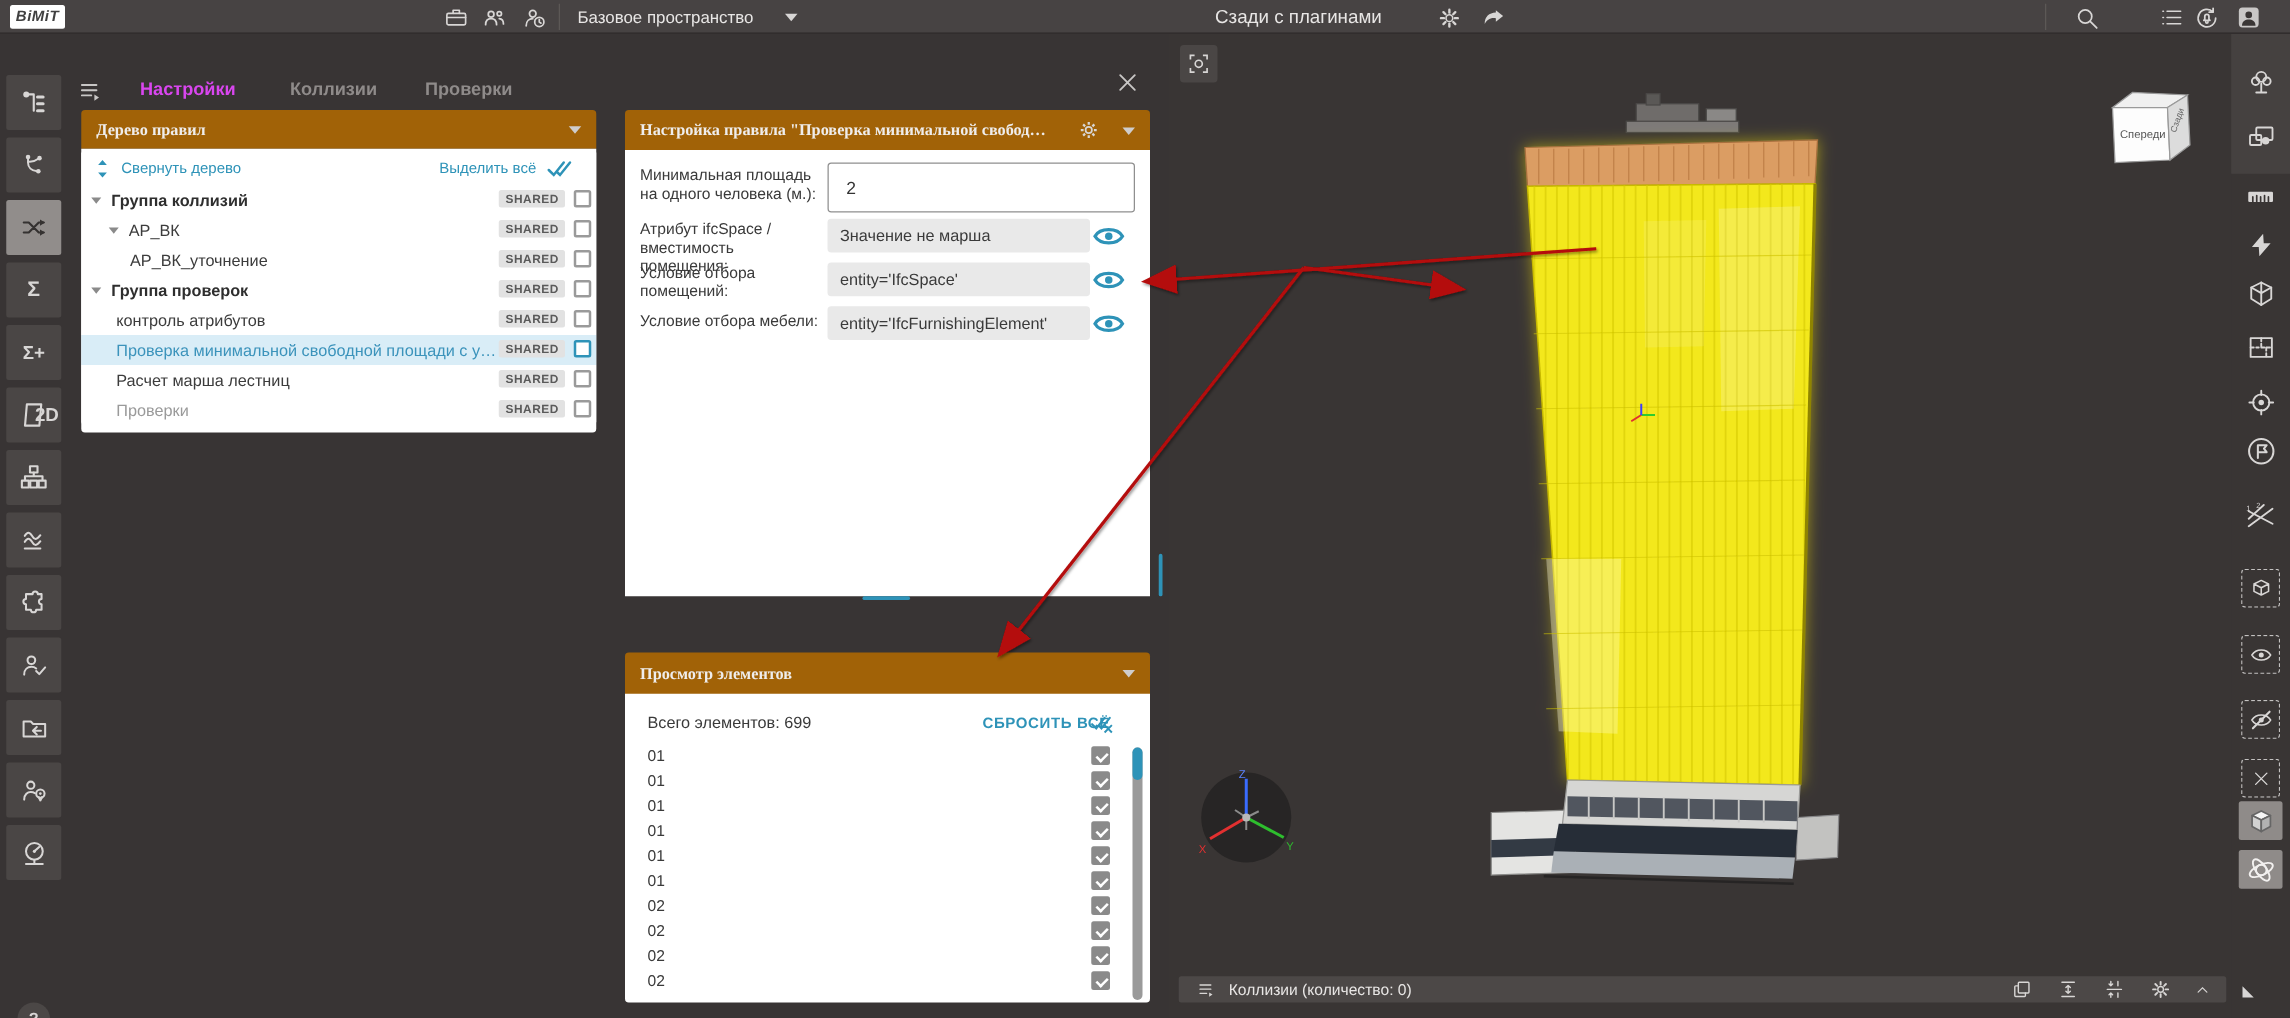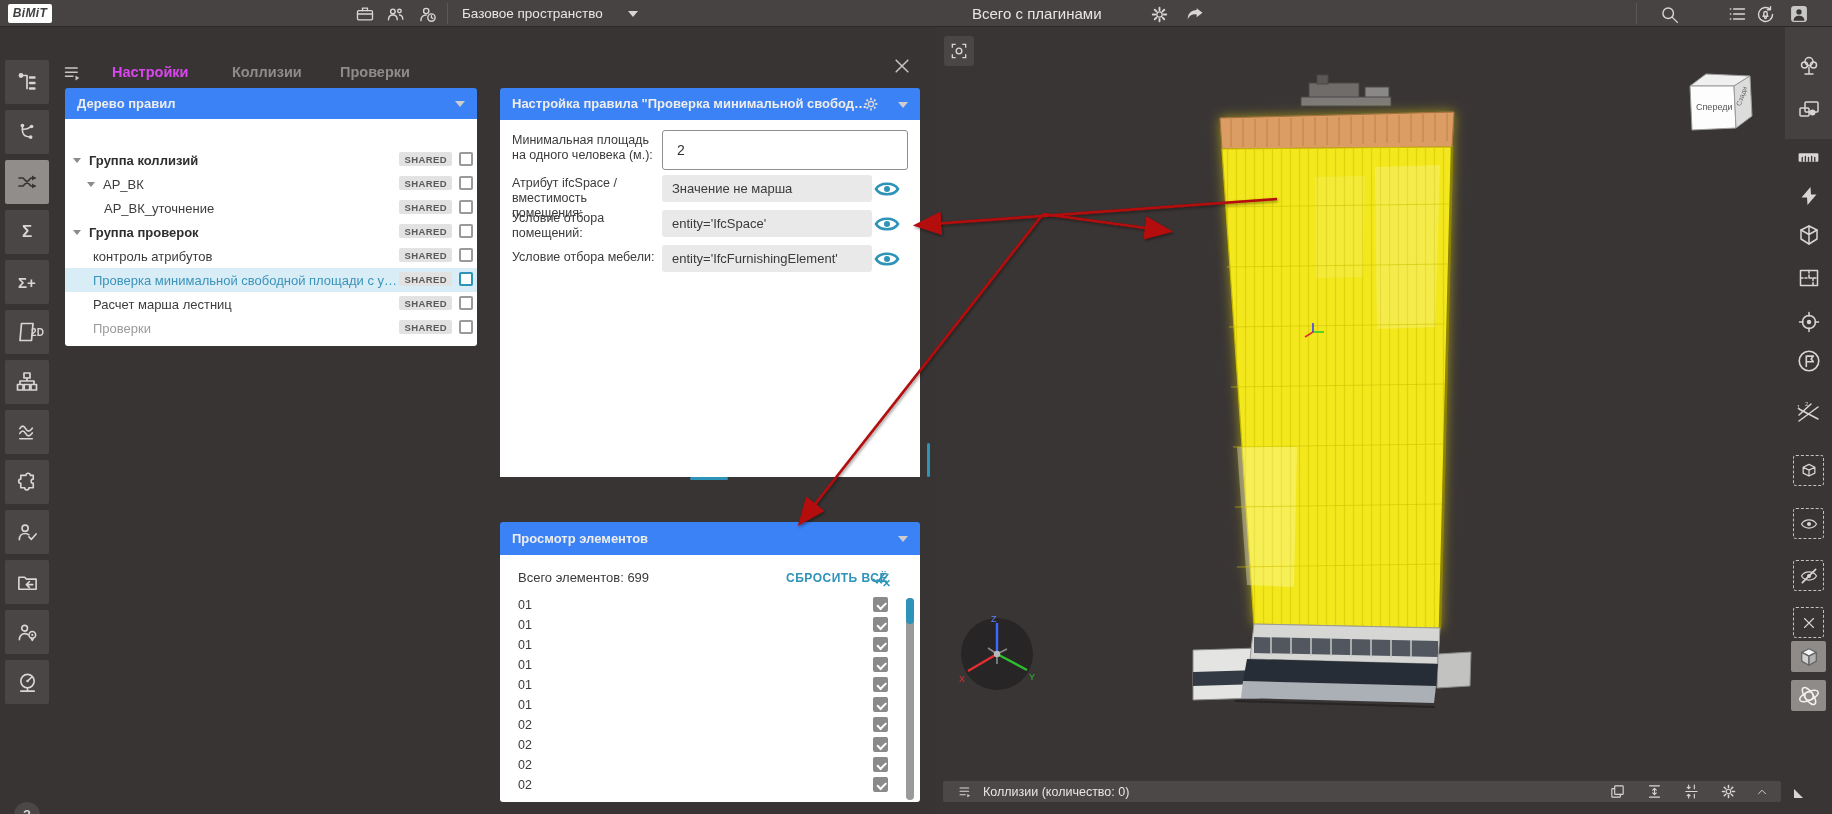--- a/index.html
+++ b/index.html
@@ -23,21 +23,21 @@
   .left-toolbar { position:absolute; left:0; top:27px; width:55px; height:787px; background:#383434; z-index:10; }
   .lt-btn { position:absolute; left:5px; width:44px; height:44px; background:#4a4645; border-radius:2px; display:flex; align-items:center; justify-content:center; cursor:pointer; }
   .lt-btn svg { stroke:#d8d6d5; fill:none; stroke-width:1.7; stroke-linecap:round; stroke-linejoin:round; }
   .lt-btn .gly { color:#d8d6d5; font-size:17px; font-weight:bold; }
   .lt-btn.active { background:#918d8b; }
   .lt-btn.active svg { stroke:#353231; }
   .help-fab { position:absolute; left:14px; top:775px; width:26px; height:26px; border-radius:50%; background:#4b4746; color:#d8d6d5;
               font-size:13px; font-weight:bold; text-align:center; line-height:26px; cursor:pointer; }
 
   
-  .ph { position:absolute; background:#3b82f6; border-radius:3px 3px 0 0; color:#efedec; font-size:13px; font-weight:bold; line-height:31px; padding-left:12px; }
+  .ph { position:absolute; background:#a16207; border-radius:3px 3px 0 0; color:#efedec; font-size:13px; font-weight:bold; line-height:31px; padding-left:12px;font-family:Liberation Serif, serif; }
   .chev { position:absolute; width:0; height:0; border-left:5px solid transparent; border-right:5px solid transparent; cursor:pointer; }
   .chev.down { border-top:6px solid #cfcdcc; }
   .chev.up { border-bottom:6px solid #cfcdcc; }
   .white { position:absolute; background:#fff; }
 
   
   .tab { position:absolute; top:64px; font-size:14.5px; font-weight:bold; color:#8f8b8a; cursor:pointer; }
   .tab.active { color:#d946ef; }
   .tab-underline { position:absolute; top:88px; height:3px; background:#e8e6e5; border-radius:2px; }
   .panel-ic { position:absolute; cursor:pointer; }
@@ -114,21 +114,21 @@
       <svg width="21" height="21" viewBox="0 0 24 24">
           <circle cx="10.5" cy="8" r="3"></circle>
           <path d="M4.5,19 c0,-4.5 3,-6.5 6,-6.5"></path>
           <circle cx="16.5" cy="15.5" r="4.2"></circle>
           <path d="M16.5,13.3 v2.3 l1.6,1"></path>
         </svg>
     </span>
     <div class="tb-div" style="left:447px"></div>
     <span class="tb-text" style="left:462px">Базовое пространство</span>
     <span class="tb-chevron" style="left:628px"></span>
-    <span class="tb-text proj-title" style="left:972px">Всего с плагинами</span>
+    <span class="tb-text proj-title" style="left:972px">Сзади с плагинами</span>
     <span class="tb-ic" style="left:1148px">
       <svg width="19" height="19" viewBox="0 0 24 24">
           <circle cx="12" cy="12" r="3.4"></circle>
           <path stroke-width="2.4" d="M12,3.5v3 M12,17.5v3 M3.5,12h3 M17.5,12h3 M6,6l2.1,2.1 M15.9,15.9l2.1,2.1 M18,6l-2.1,2.1 M8.1,15.9l-2.1,2.1"></path>
         </svg>
     </span>
     <span class="tb-ic" style="left:1184px">
       <svg width="20" height="20" viewBox="0 0 24 24">
           <path fill="#d8d6d5" stroke="none" d="M14,5 l7,5.5 -7,5.5 v-3.4 c-5.5,-0.8 -8.5,1.6 -10.7,5.6 0,-7.2 4.2,-10.6 10.7,-11 z"></path>
         </svg>
@@ -186,21 +186,21 @@
     <div class="lt-btn" style="top:183px">
       <span class="gly">Σ</span>
     </div>
     <div class="lt-btn" style="top:233px">
       <span class="gly" style="font-size:15px">Σ+</span>
     </div>
     <div class="lt-btn" style="top:283px">
       <svg width="24" height="24" viewBox="0 0 24 24">
           <path d="M6.5,3.5 h11.5 l-1.5,17 H5 z"></path>
         </svg>
-      <span class="gly" style="position:absolute; font-size:10px; font-weight:bold;margin-left:21px;">2D</span>
+      <span class="gly" style="position:absolute; font-size:15px; font-weight:bold;margin-left:21px;">2D</span>
     </div>
     <div class="lt-btn" style="top:333px">
       <svg width="24" height="24" viewBox="0 0 24 24">
           <rect x="9" y="3" width="6" height="5"></rect>
           <path d="M12,8 v3 M5,14 v-3 h14 v3"></path>
           <rect x="2.5" y="14.5" width="5.5" height="5.5"></rect>
           <rect x="9.2" y="14.5" width="5.5" height="5.5"></rect>
           <rect x="16" y="14.5" width="5.5" height="5.5"></rect>
         </svg>
     </div>
@@ -264,20 +264,30 @@
         <path d="M5,5 L19,19 M19,5 L5,19"></path>
       </svg>
   </span>
 
   <div class="ph" style="left:65px; top:88px; width:412px; height:31px">
     <span>Дерево правил</span>
     <span class="chev down" style="right:12px; top:13px"></span>
   </div>
   <div class="white" style="left:65px; top:119px; width:412px; height:227px; border-radius:0 0 3px 3px"></div>
 
+  <div class="tree-toolrow">
+    <svg class="abs" style="left:10px; top:5px" width="14" height="16" viewBox="0 0 14 16">
+        <path d="M7,1 L10.5,5 H3.5 z M7,15 L3.5,11 h7 z" fill="#2e93b8"></path>
+      </svg>
+    <span class="tree-link" style="left:32px">Свернуть дерево</span>
+    <span class="tree-link" style="right:48px">Выделить всё</span>
+    <svg class="abs" style="right:16px; top:4px" width="24" height="18" viewBox="0 0 24 18">
+        <path d="M2,10 l4,4 L14,4 M9,12 l2,2 L19,4" stroke="#2e93b8" stroke-width="2" fill="none" stroke-linecap="round"></path>
+      </svg>
+  </div>
 
   <div class="trow bold" style="top:148px; padding-left:8px">
     <span class="tchev"></span>
     <span class="lbl">Группа коллизий</span>
     <span class="badge">SHARED</span>
     <span class="cb"></span>
   </div>
   <div class="trow" style="top:172px; padding-left:22px">
     <span class="tchev"></span>
     <span class="lbl">АР_ВК</span>

